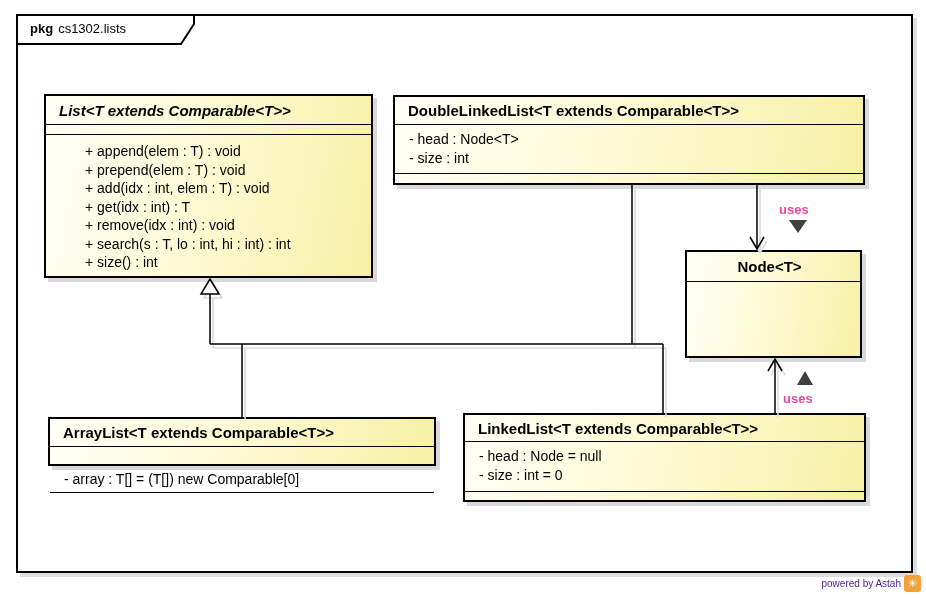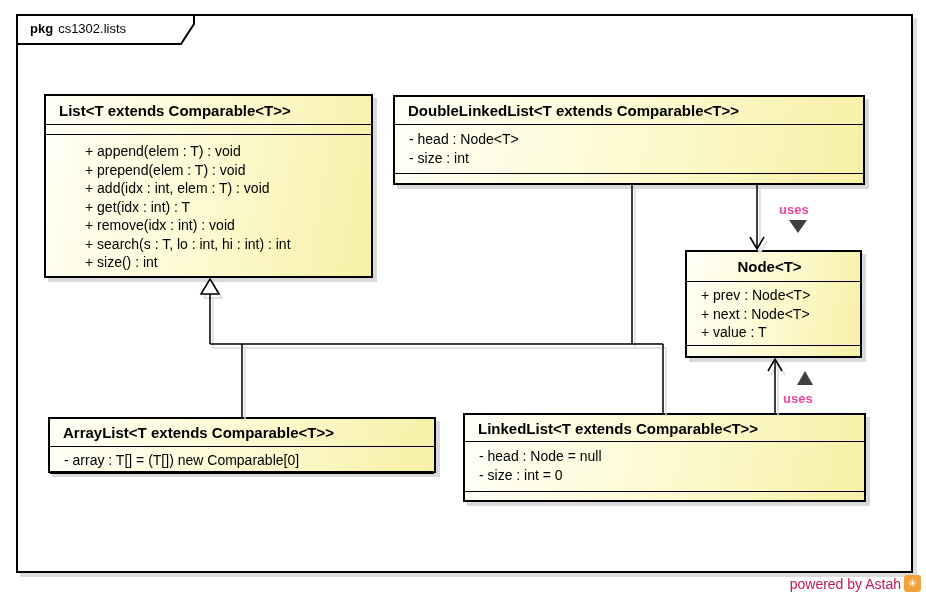--- a/index.html
+++ b/index.html
@@ -20,38 +20,38 @@
   .uml-class{
     position:absolute;box-sizing:border-box;border:2.5px solid #000;
     background:linear-gradient(100deg,#fffff6 0%,#fdfad2 50%,#f7f0a6 100%);
     box-shadow:4px 4px 0 #d9d9d9;display:flex;flex-direction:column;z-index:2;
   }
   .uml-title{
     box-sizing:border-box;border-bottom:1.5px solid #000;font-weight:bold;
     font-size:15px;display:flex;align-items:center;padding:0 6px 0 13px;
     white-space:nowrap;flex:none;
   }
-  .uml-title.abstract{}
+  .uml-title.abstract{font-style:italic;}
   .uml-title.center{justify-content:center;padding-left:0;padding-right:8px;}
   .compartment{
     box-sizing:border-box;padding:5px 6px 0 14px;font-size:14px;
     line-height:18.5px;white-space:nowrap;overflow:hidden;flex:none;
   }
   .compartment.attrs{border-bottom:1.5px solid #000;}
   .compartment.empty{padding:0;}
   .compartment.methods{flex:1;padding-left:39px;}
   .member{height:18.5px;}
   .uses-label{
     position:absolute;z-index:4;font-size:13px;color:#ec4899;white-space:nowrap;font-weight:bold;
   }
   .watermark{
     position:absolute;top:575px;right:5px;z-index:5;display:flex;
     align-items:center;gap:3px;
   }
-  .watermark .wm-text{font-size:14px;color:#be185d;}
+  .watermark .wm-text{font-size:10px;color:#4c1d95;}
   .wm-logo{
     width:17px;height:17px;border-radius:3px;background:#f2a238;
     display:flex;align-items:center;justify-content:center;
     color:#fff;font-size:11px;line-height:17px;
   }
 </style>
 </head>
 <body>
 
 <div class="frame"></div>
@@ -78,29 +78,24 @@
   <div class="uml-title" style="height:28px;">DoubleLinkedList&lt;T extends Comparable&lt;T&gt;&gt;</div>
   <div class="compartment attrs" style="height:49px;">
     <div class="member">- head : Node&lt;T&gt;</div>
     <div class="member">- size : int</div>
   </div>
   <div class="compartment methods empty"></div>
 </div>
 
 <div class="uml-class" style="left:685px;top:250px;width:177px;height:108px;">
   <div class="uml-title center" style="height:30px;">Node&lt;T&gt;</div>
-  <div class="compartment attrs" style="height:64px;padding-top:4px;">
-    <div class="member">+ prev : Node&lt;T&gt;</div>
-    <div class="member">+ next : Node&lt;T&gt;</div>
-    <div class="member">+ value : T</div>
-  </div>
   <div class="compartment methods empty"></div>
 </div>
 
-<div class="uml-class" style="left:48px;top:417px;width:388px;height:56px;">
+<div class="uml-class" style="left:48px;top:417px;width:388px;height:49px;gap:19px;">
   <div class="uml-title" style="height:28px;">ArrayList&lt;T extends Comparable&lt;T&gt;&gt;</div>
   <div class="compartment attrs" style="height:27px;padding-top:4px;">
     <div class="member">- array : T[] = (T[]) new Comparable[0]</div>
   </div>
   <div class="compartment methods empty"></div>
 </div>
 
 <div class="uml-class" style="left:463px;top:413px;width:403px;height:89px;">
   <div class="uml-title" style="height:27px;">LinkedList&lt;T extends Comparable&lt;T&gt;&gt;</div>
   <div class="compartment attrs" style="height:50px;">

